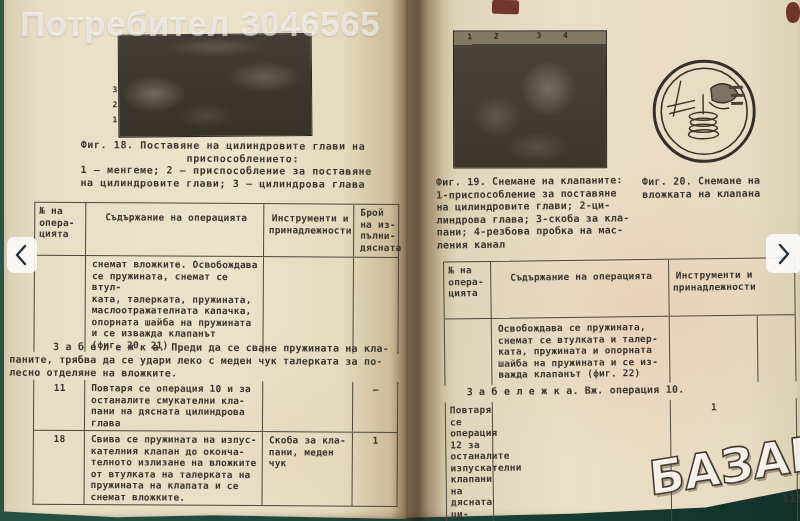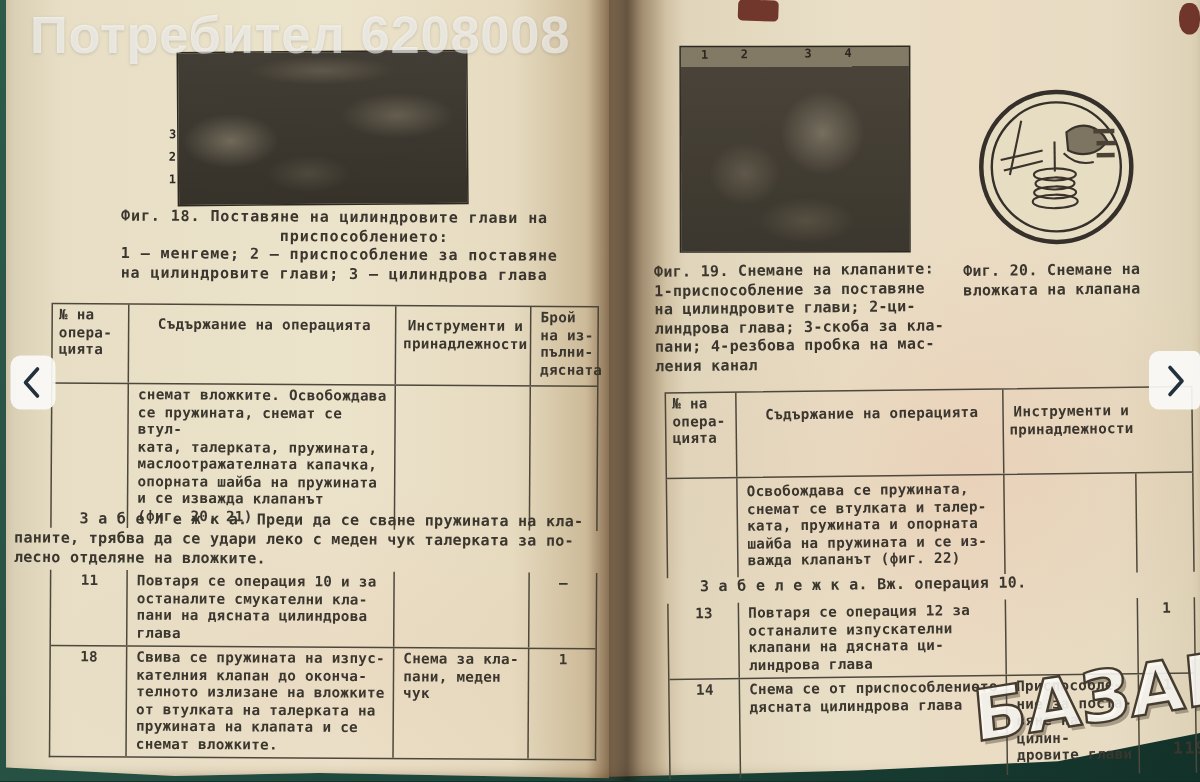--- a/index.html
+++ b/index.html
@@ -170,21 +170,21 @@
           <div class="tcell tw cell-txt cnt">—</div>
         </div>
         <div class="trow" style="min-height:64px;">
           <div class="tcell tw cell-txt num">18</div>
           <div class="tcell tw cell-txt">Свива се пружината на изпус-
 кателния клапан до оконча-
 телното излизане на вложките
 от втулката на талерката на
 пружината на клапата и се
 снемат вложките.</div>
-          <div class="tcell tw cell-txt">Снема за кла-
+          <div class="tcell tw cell-txt">Скоба за кла-
 пани, меден
 чук</div>
           <div class="tcell tw cell-txt cnt">1</div>
         </div>
       </div>
     </div>
 
     <div class="abs pgnum" style="left:33px;top:523px;">118</div>
   </div>
 
@@ -247,21 +247,20 @@
           <div class="tcell tw cell-txt cnt"></div>
         </div>
       </div>
     </div>
 
     <div class="abs tw note" style="left:465px;top:386px;width:330px;">З а б е л е ж к а. Вж. операция 10.</div>
 
     <div class="tbl rt" style="left:443px;top:403px;width:352px;">
       <div class="tseg">
         <div class="trow rowline" style="min-height:50px;">
-          <div class="tcell tw cell-txt num">13</div>
           <div class="tcell tw cell-txt">Повтаря се операция 12 за
 останалите изпускателни
 клапани на дясната ци-
 линдрова глава</div>
           <div class="tcell tw cell-txt"></div>
           <div class="tcell tw cell-txt cnt">1</div>
         </div>
         <div class="trow" style="min-height:66px;">
           <div class="tcell tw cell-txt num">14</div>
           <div class="tcell tw cell-txt">Снема се от приспособлението
@@ -271,21 +270,21 @@
 вяне на цилин-
 дровите глави</div>
           <div class="tcell tw cell-txt cnt">1</div>
         </div>
       </div>
     </div>
 
     <div class="abs pgnum" style="left:779px;top:497px;">119</div>
   </div>
 
-  <div class="abs watermark">Потребител 6208008</div>
+  <div class="abs watermark">Потребител 3046565</div>
 
   <div class="abs bazar">БАЗАР</div>
 
   <button class="navbtn prev">
     <svg width="22" height="28" viewBox="0 0 22 28">
       <polyline points="14,5 6,14 14,23" fill="none" stroke="#22313c" stroke-width="2.4" stroke-linecap="round" stroke-linejoin="round"></polyline>
     </svg>
   </button>
   <button class="navbtn next">
     <svg width="22" height="28" viewBox="0 0 22 28">

